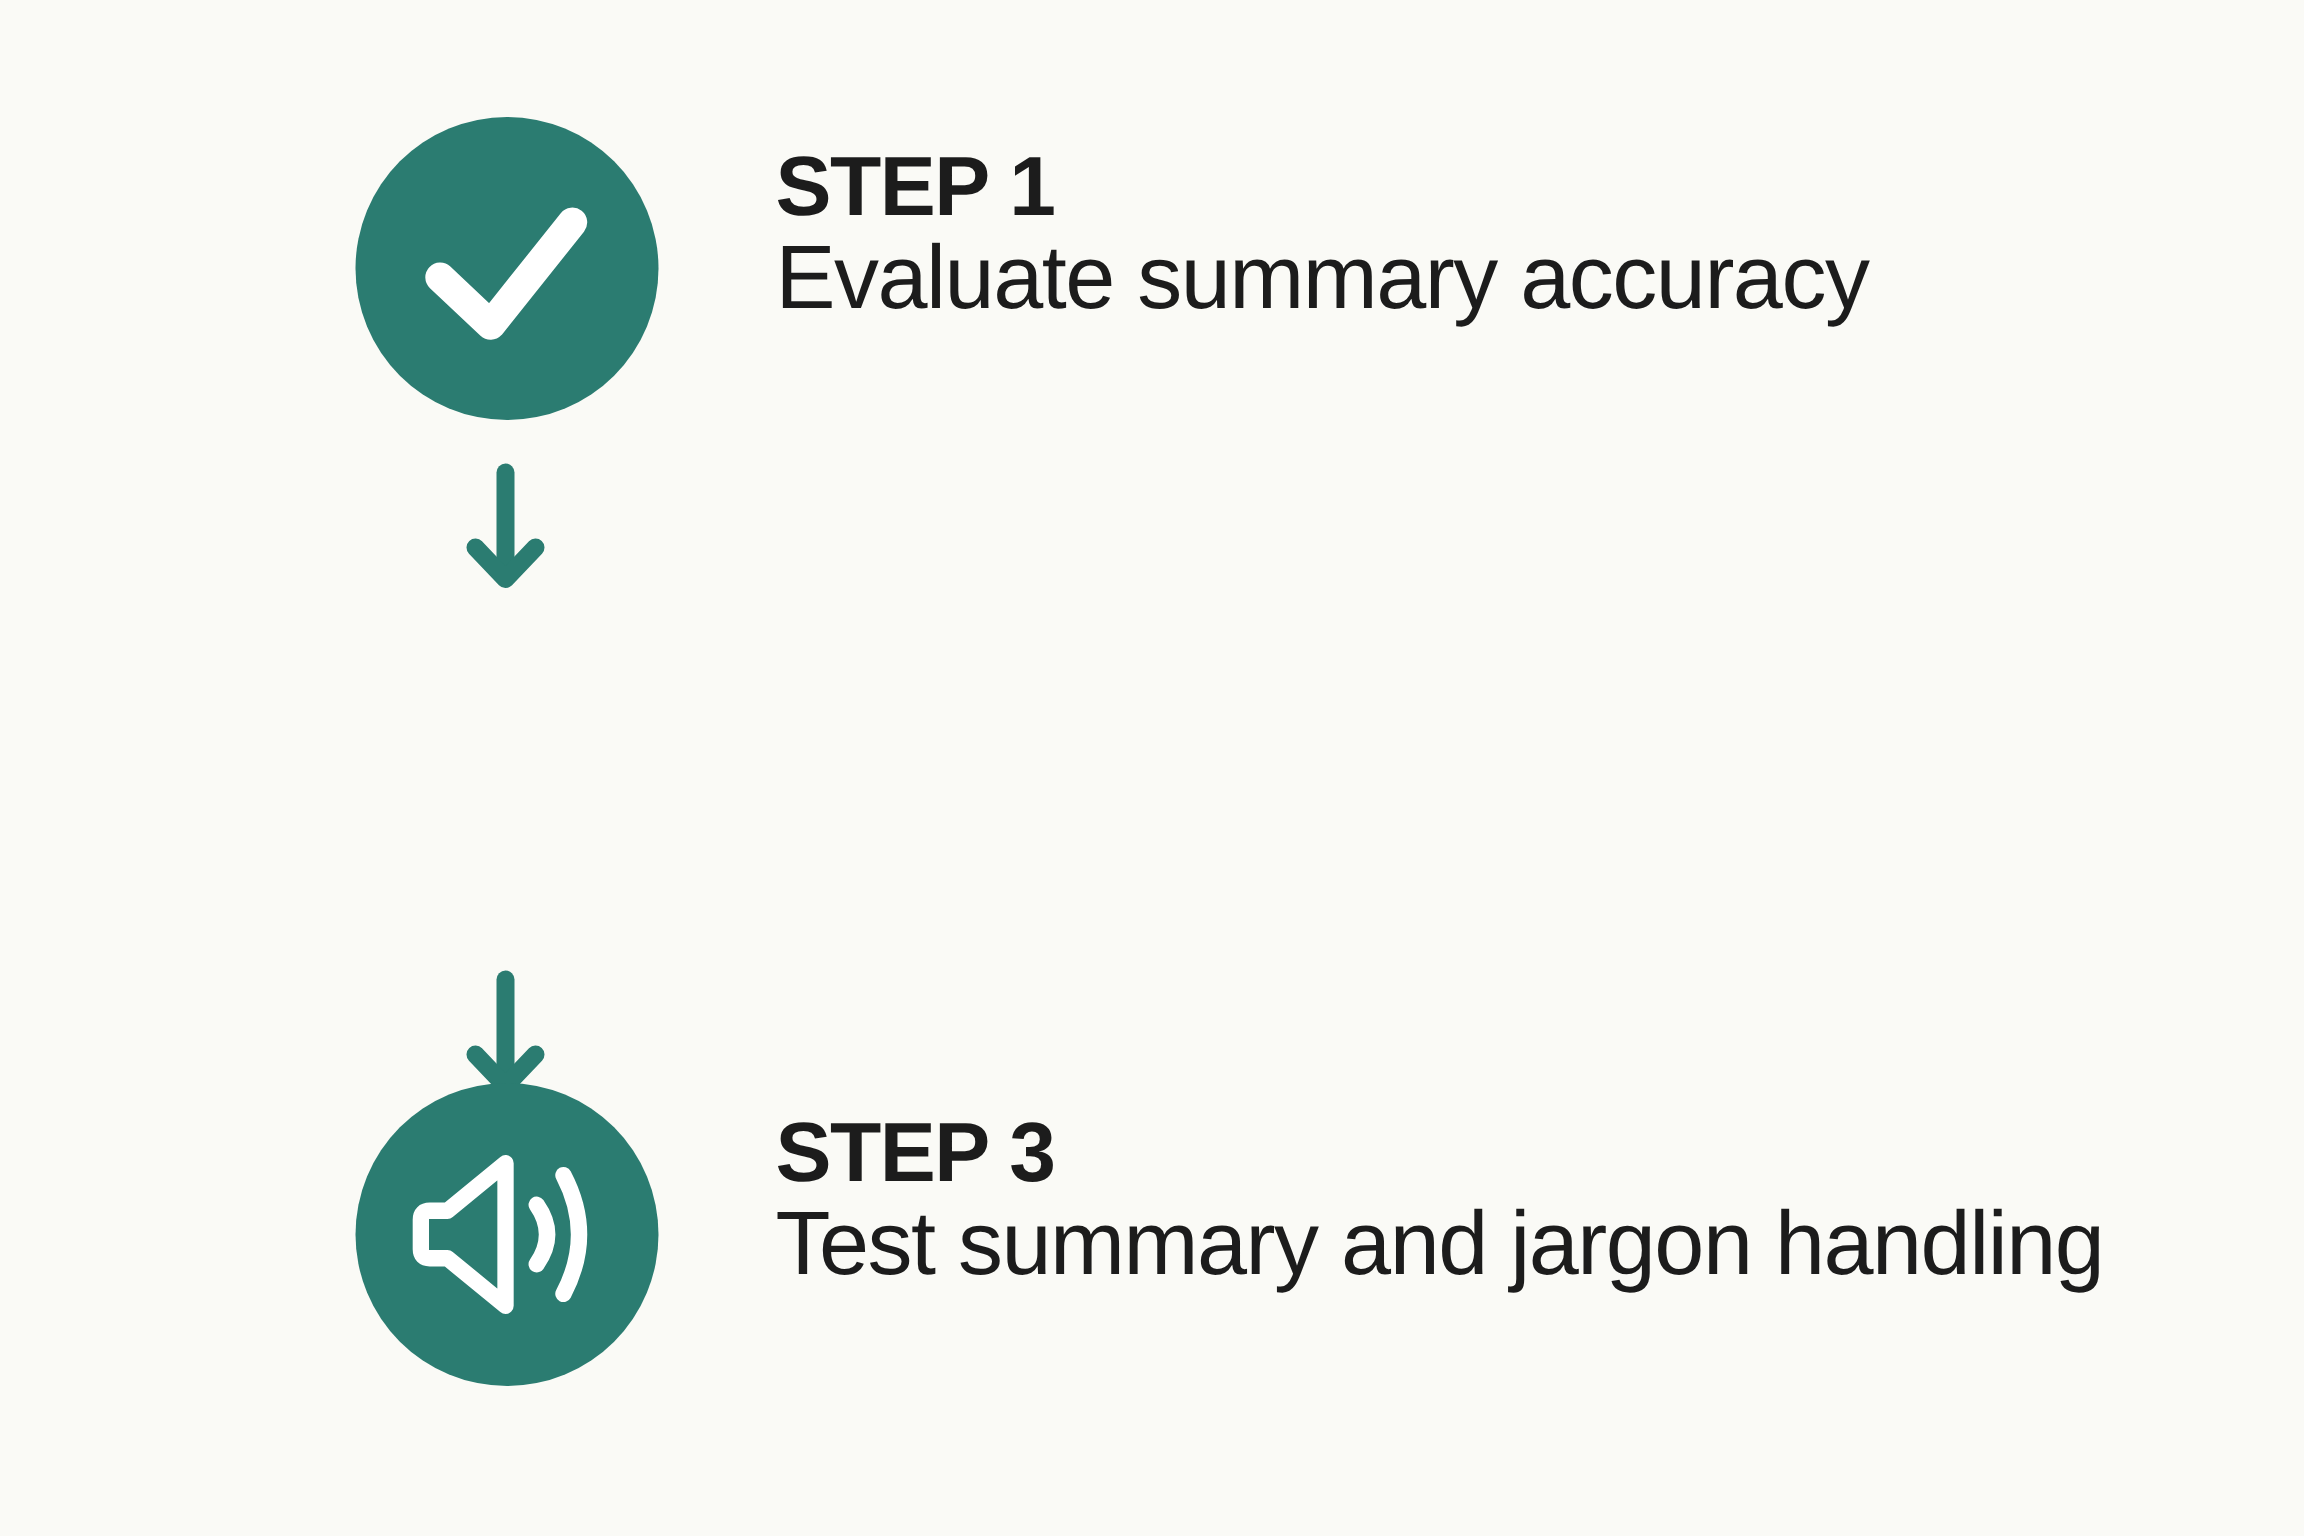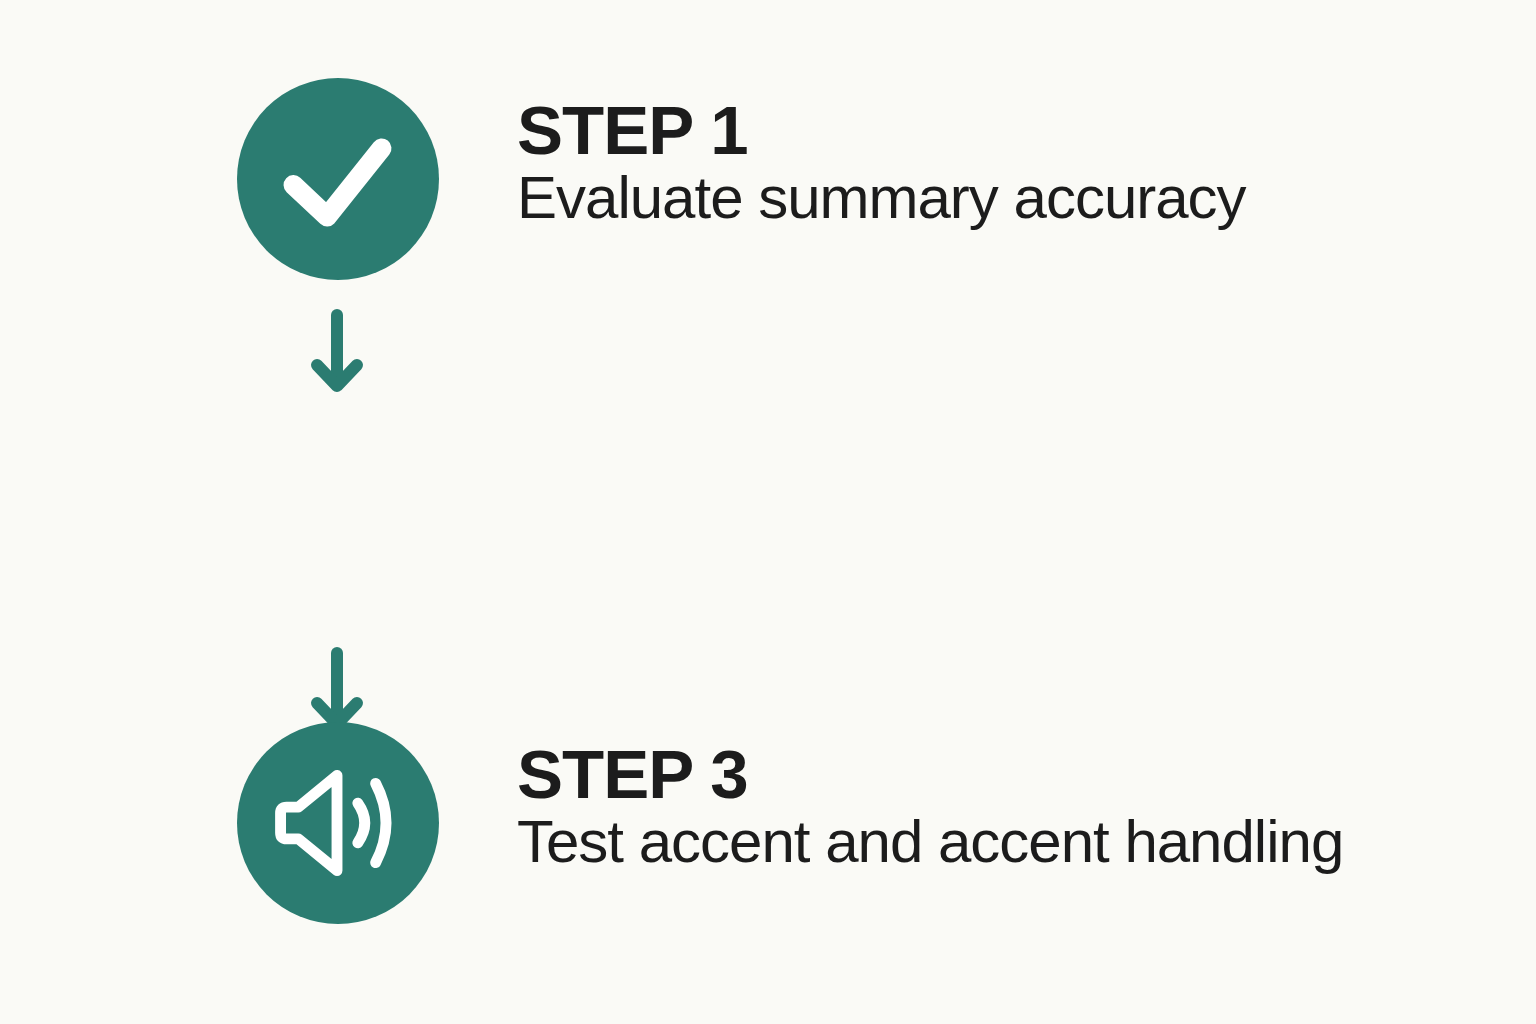--- a/index.html
+++ b/index.html
@@ -32,21 +32,21 @@
     display: flex;
     align-items: center;
     justify-content: center;
     flex: 0 0 auto;
   }
   .step-text {
     padding-top: 18px;
   }
   .step-label {
     font-weight: bold;
-    font-size: 69px;
+    font-size: 56px;
     letter-spacing: -1px;
     line-height: 1;
     color: var(--text);
     white-space: nowrap;
   }
   .step-desc {
     font-size: 60px;
     letter-spacing: -1px;
     line-height: 1.1;
     color: var(--text);
@@ -93,17 +93,17 @@
   <div class="step-row row-3">
     <div class="step-circle">
       <svg width="202" height="202" viewBox="0 0 204 204">
         <path d="M 62 86 L 101 54 L 101 150 L 62 118 L 50 118 Q 44 118 44 112 L 44 92 Q 44 86 50 86 Z" fill="none" style="stroke:var(--icon)" stroke-width="11" stroke-linecap="round" stroke-linejoin="round"></path>
         <path d="M 122 82 Q 136 102 122 122" fill="none" style="stroke:var(--icon)" stroke-width="11" stroke-linecap="round"></path>
         <path d="M 140 62 Q 161 102 140 142" fill="none" style="stroke:var(--icon)" stroke-width="11" stroke-linecap="round"></path>
       </svg>
     </div>
     <div class="step-text">
       <div class="step-label">STEP 3</div>
-      <div class="step-desc">Test accent and accent handling</div>
+      <div class="step-desc">Test summary and jargon handling</div>
     </div>
   </div>
 
 </div>
 
 </body></html>

